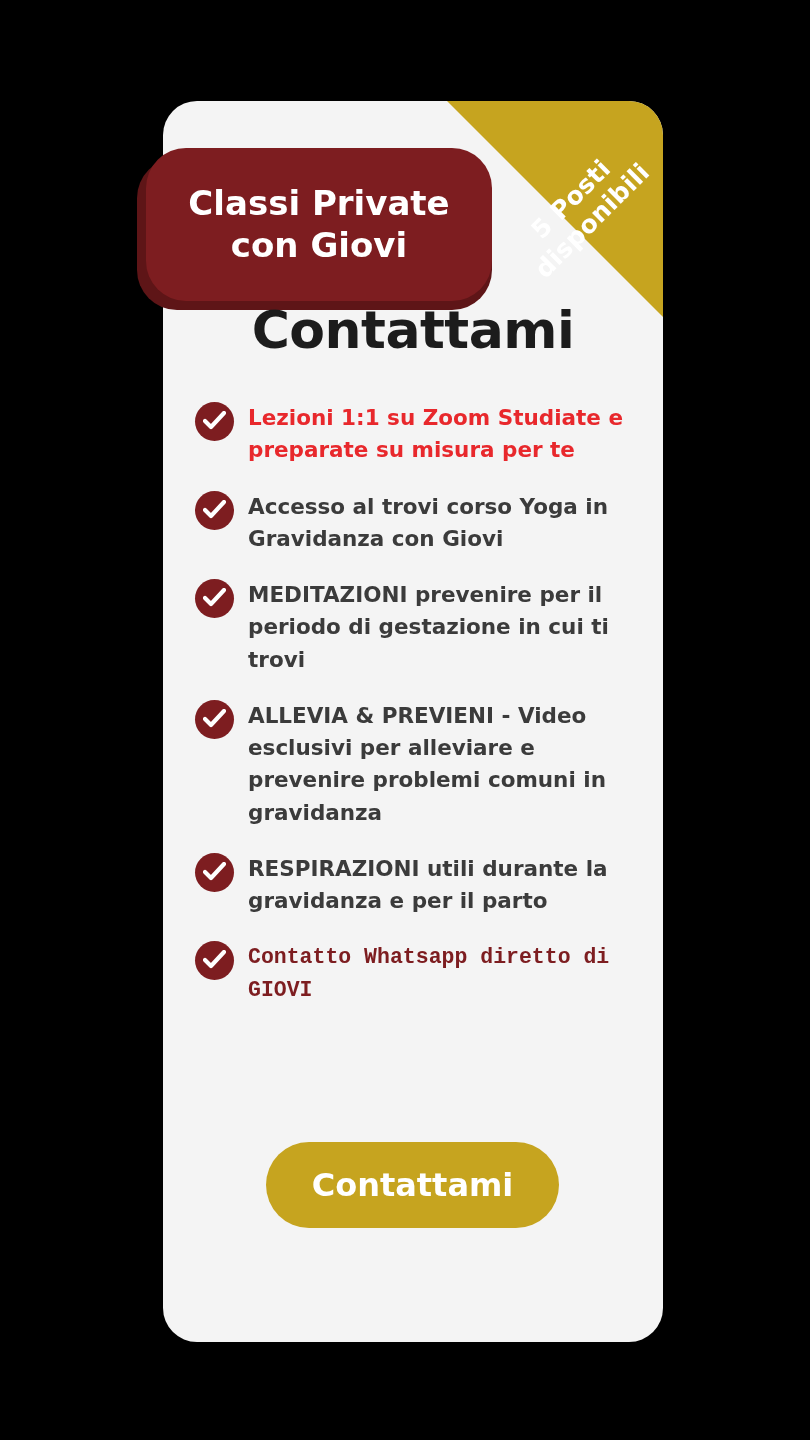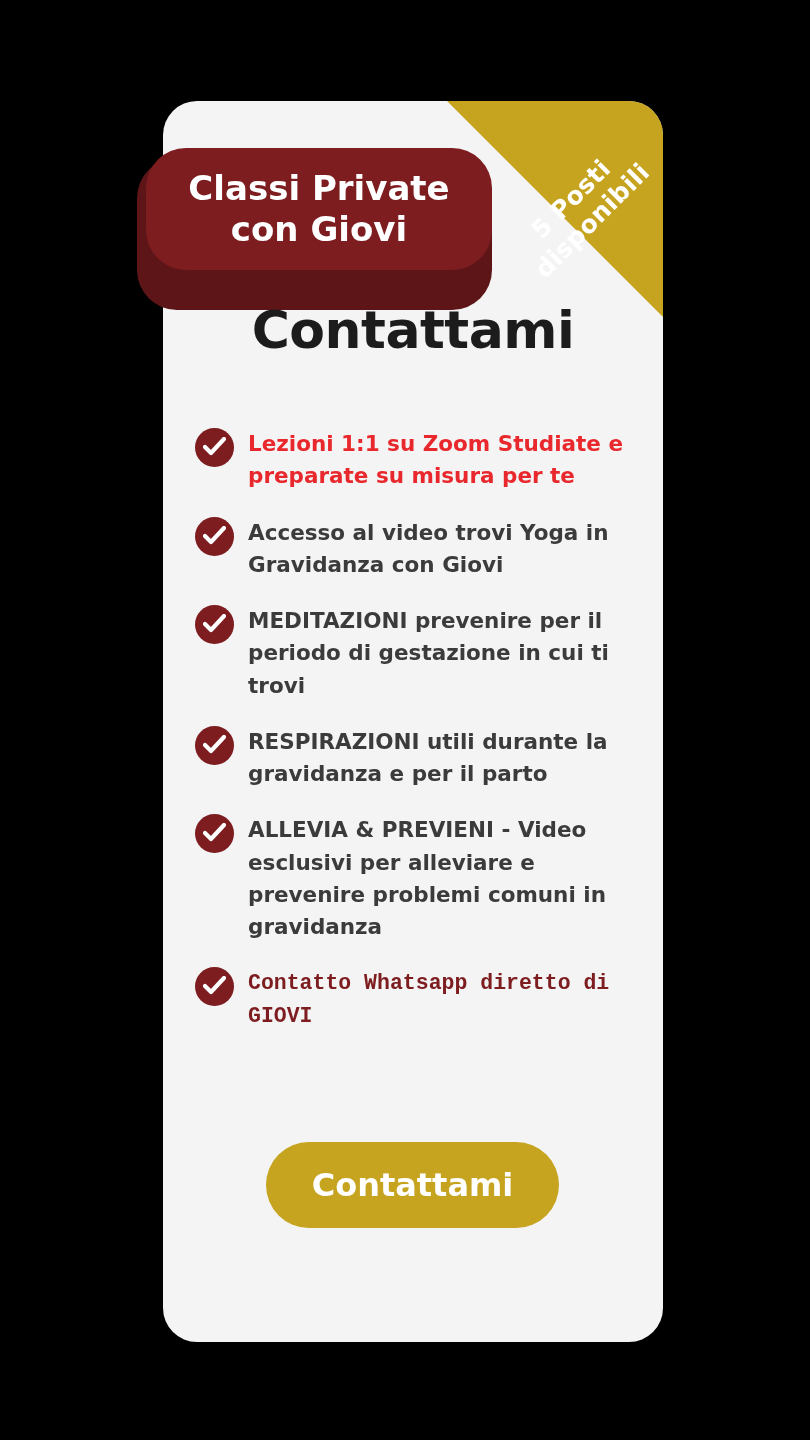--- a/index.html
+++ b/index.html
@@ -73,21 +73,21 @@
     height: 152px;
     background: #5e1517;
     border-radius: 40px;
     z-index: 2;
   }
   .badge {
     position: absolute;
     left: 146px;
     top: 148px;
     width: 346px;
-    height: 122px;
+    height: 153px;
     background: #7d1d20;
     border-radius: 40px;
     display: flex;
     align-items: center;
     justify-content: center;
     z-index: 3;
   }
   .badge-label {
     color: #ffffff;
     font-weight: bold;
@@ -111,21 +111,20 @@
     z-index: 4;
   }
 
   
   .features {
     position: absolute;
     left: 195px;
     top: 400px;
     width: 450px;
     z-index: 4;
-    margin-top: 26px;
   }
   .feature {
     display: flex;
     align-items: flex-start;
     gap: 14px;
     margin-bottom: 22px;
   }
   .check-icon {
     flex: 0 0 auto;
     width: 39px;
@@ -197,50 +196,50 @@
       </span>
       <span class="feature-text">Lezioni 1:1 su Zoom Studiate e preparate su misura per te</span>
     </div>
 
     <div class="feature">
       <span class="check-icon">
         <svg width="23" height="21" viewBox="0 0 23 21">
             <path d="M2 10 L8 16 L21 2" fill="none" stroke="#ffffff" stroke-width="4.2" stroke-linecap="round" stroke-linejoin="round"></path>
           </svg>
       </span>
-      <span class="feature-text">Accesso al video trovi Yoga in Gravidanza con Giovi</span>
+      <span class="feature-text">Accesso al trovi corso Yoga in Gravidanza con Giovi</span>
     </div>
 
     <div class="feature">
       <span class="check-icon">
         <svg width="23" height="21" viewBox="0 0 23 21">
             <path d="M2 10 L8 16 L21 2" fill="none" stroke="#ffffff" stroke-width="4.2" stroke-linecap="round" stroke-linejoin="round"></path>
           </svg>
       </span>
       <span class="feature-text">MEDITAZIONI prevenire per il periodo di gestazione in cui ti trovi</span>
     </div>
 
     <div class="feature">
       <span class="check-icon">
         <svg width="23" height="21" viewBox="0 0 23 21">
             <path d="M2 10 L8 16 L21 2" fill="none" stroke="#ffffff" stroke-width="4.2" stroke-linecap="round" stroke-linejoin="round"></path>
           </svg>
       </span>
+      <span class="feature-text">ALLEVIA &amp; PREVIENI - Video esclusivi per alleviare e prevenire problemi comuni in gravidanza</span>
+    </div>
+
+    <div class="feature">
+      <span class="check-icon">
+        <svg width="23" height="21" viewBox="0 0 23 21">
+            <path d="M2 10 L8 16 L21 2" fill="none" stroke="#ffffff" stroke-width="4.2" stroke-linecap="round" stroke-linejoin="round"></path>
+          </svg>
+      </span>
       <span class="feature-text">RESPIRAZIONI utili durante la gravidanza e per il parto</span>
     </div>
 
-    <div class="feature">
-      <span class="check-icon">
-        <svg width="23" height="21" viewBox="0 0 23 21">
-            <path d="M2 10 L8 16 L21 2" fill="none" stroke="#ffffff" stroke-width="4.2" stroke-linecap="round" stroke-linejoin="round"></path>
-          </svg>
-      </span>
-      <span class="feature-text">ALLEVIA &amp; PREVIENI - Video esclusivi per alleviare e prevenire problemi comuni in gravidanza</span>
-    </div>
-
     <div class="feature accent-maroon">
       <span class="check-icon">
         <svg width="23" height="21" viewBox="0 0 23 21">
             <path d="M2 10 L8 16 L21 2" fill="none" stroke="#ffffff" stroke-width="4.2" stroke-linecap="round" stroke-linejoin="round"></path>
           </svg>
       </span>
       <span class="feature-text">Contatto Whatsapp diretto di GIOVI</span>
     </div>
 
   </div>

